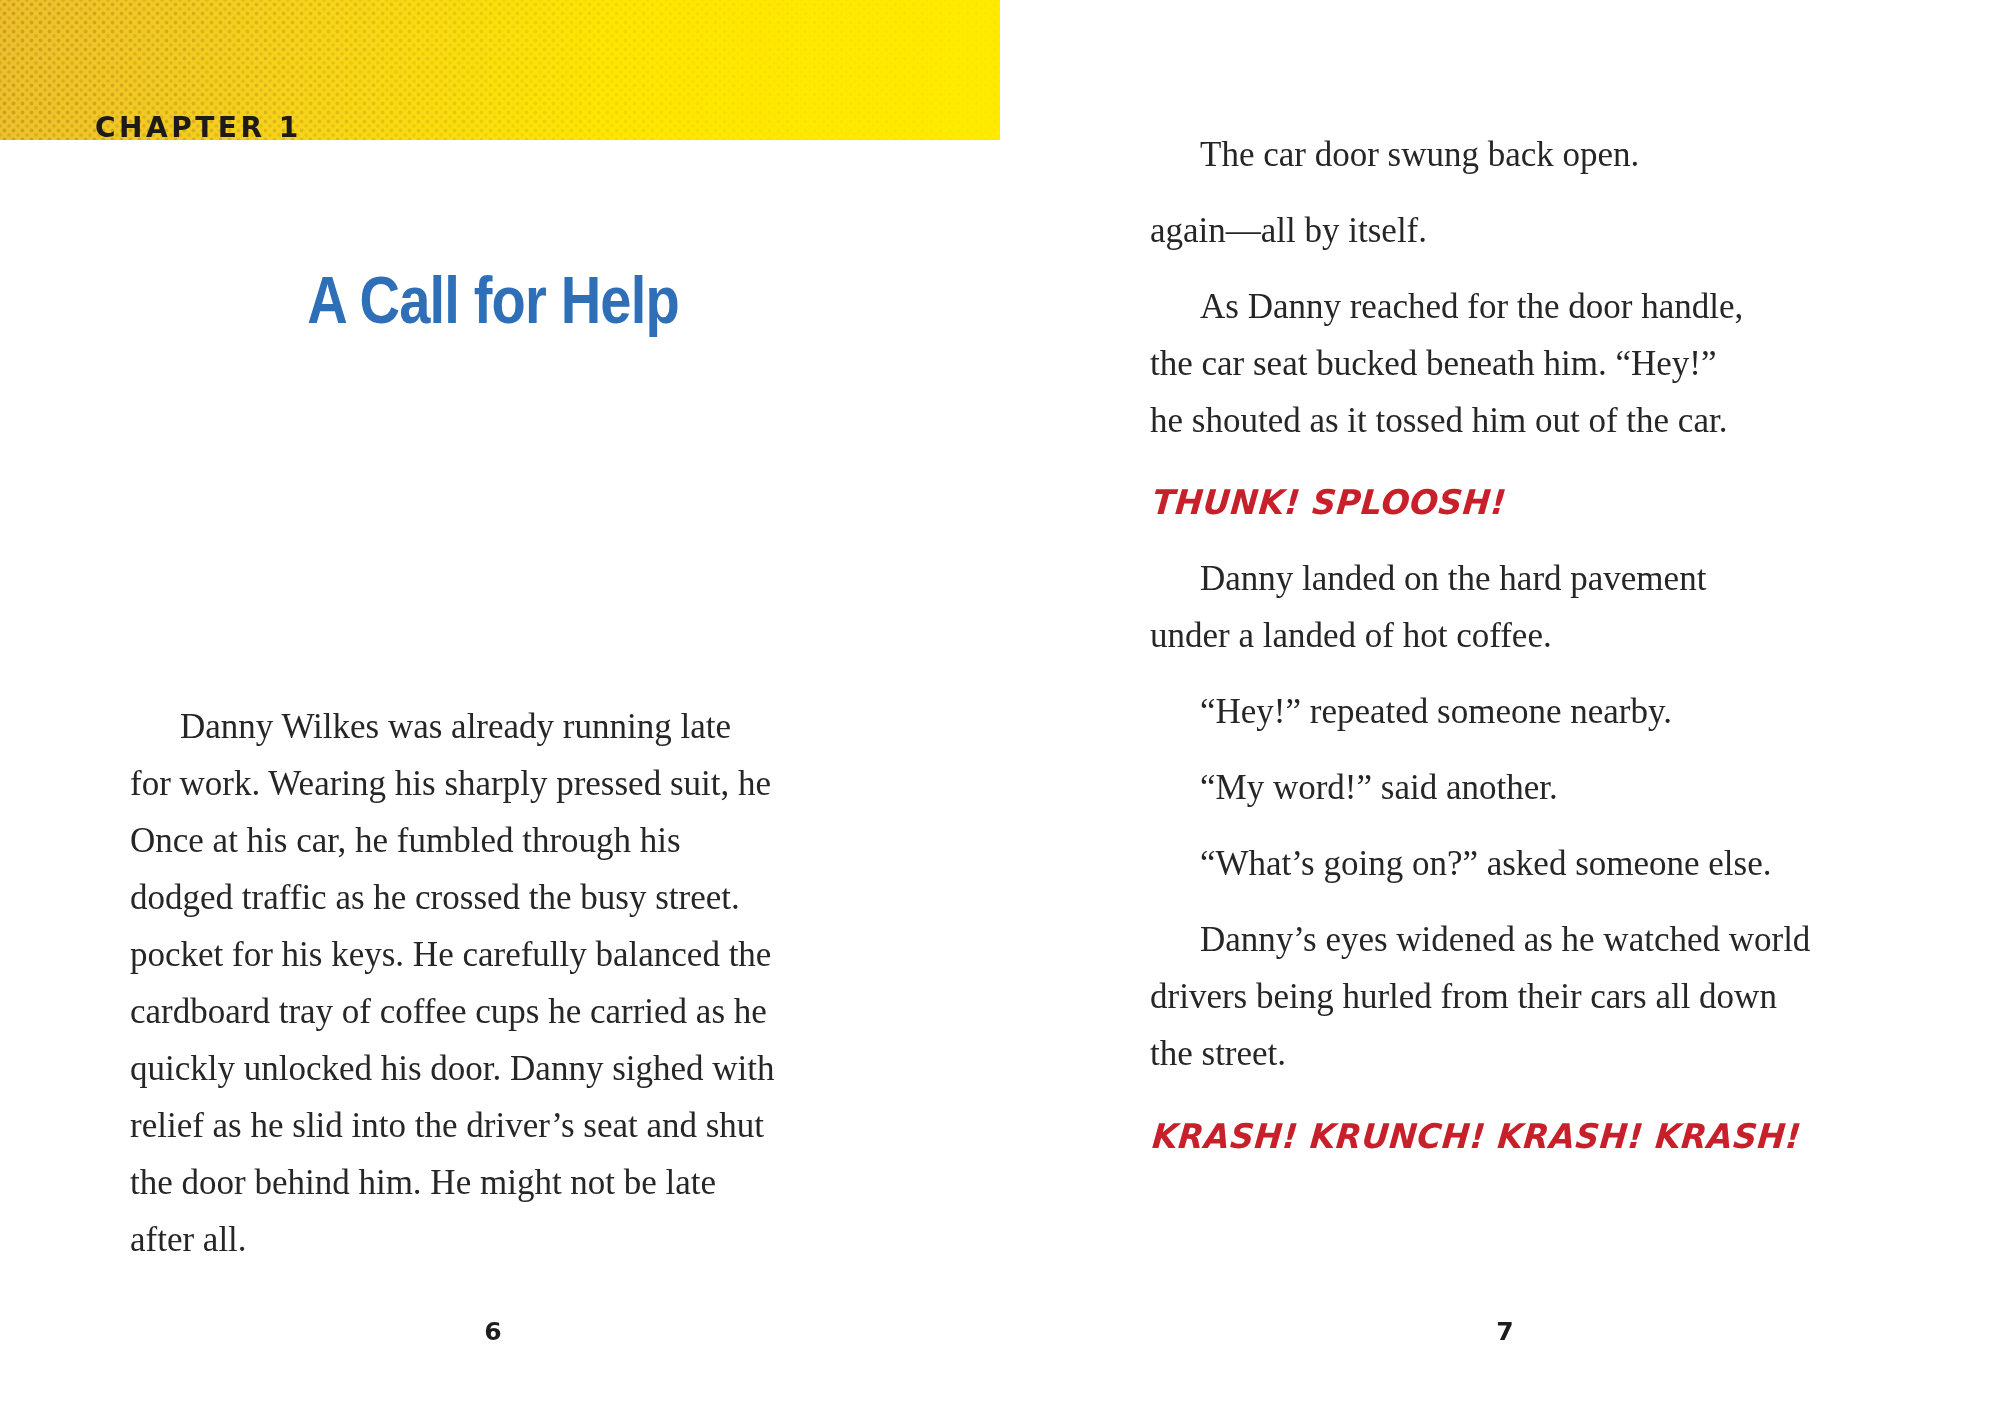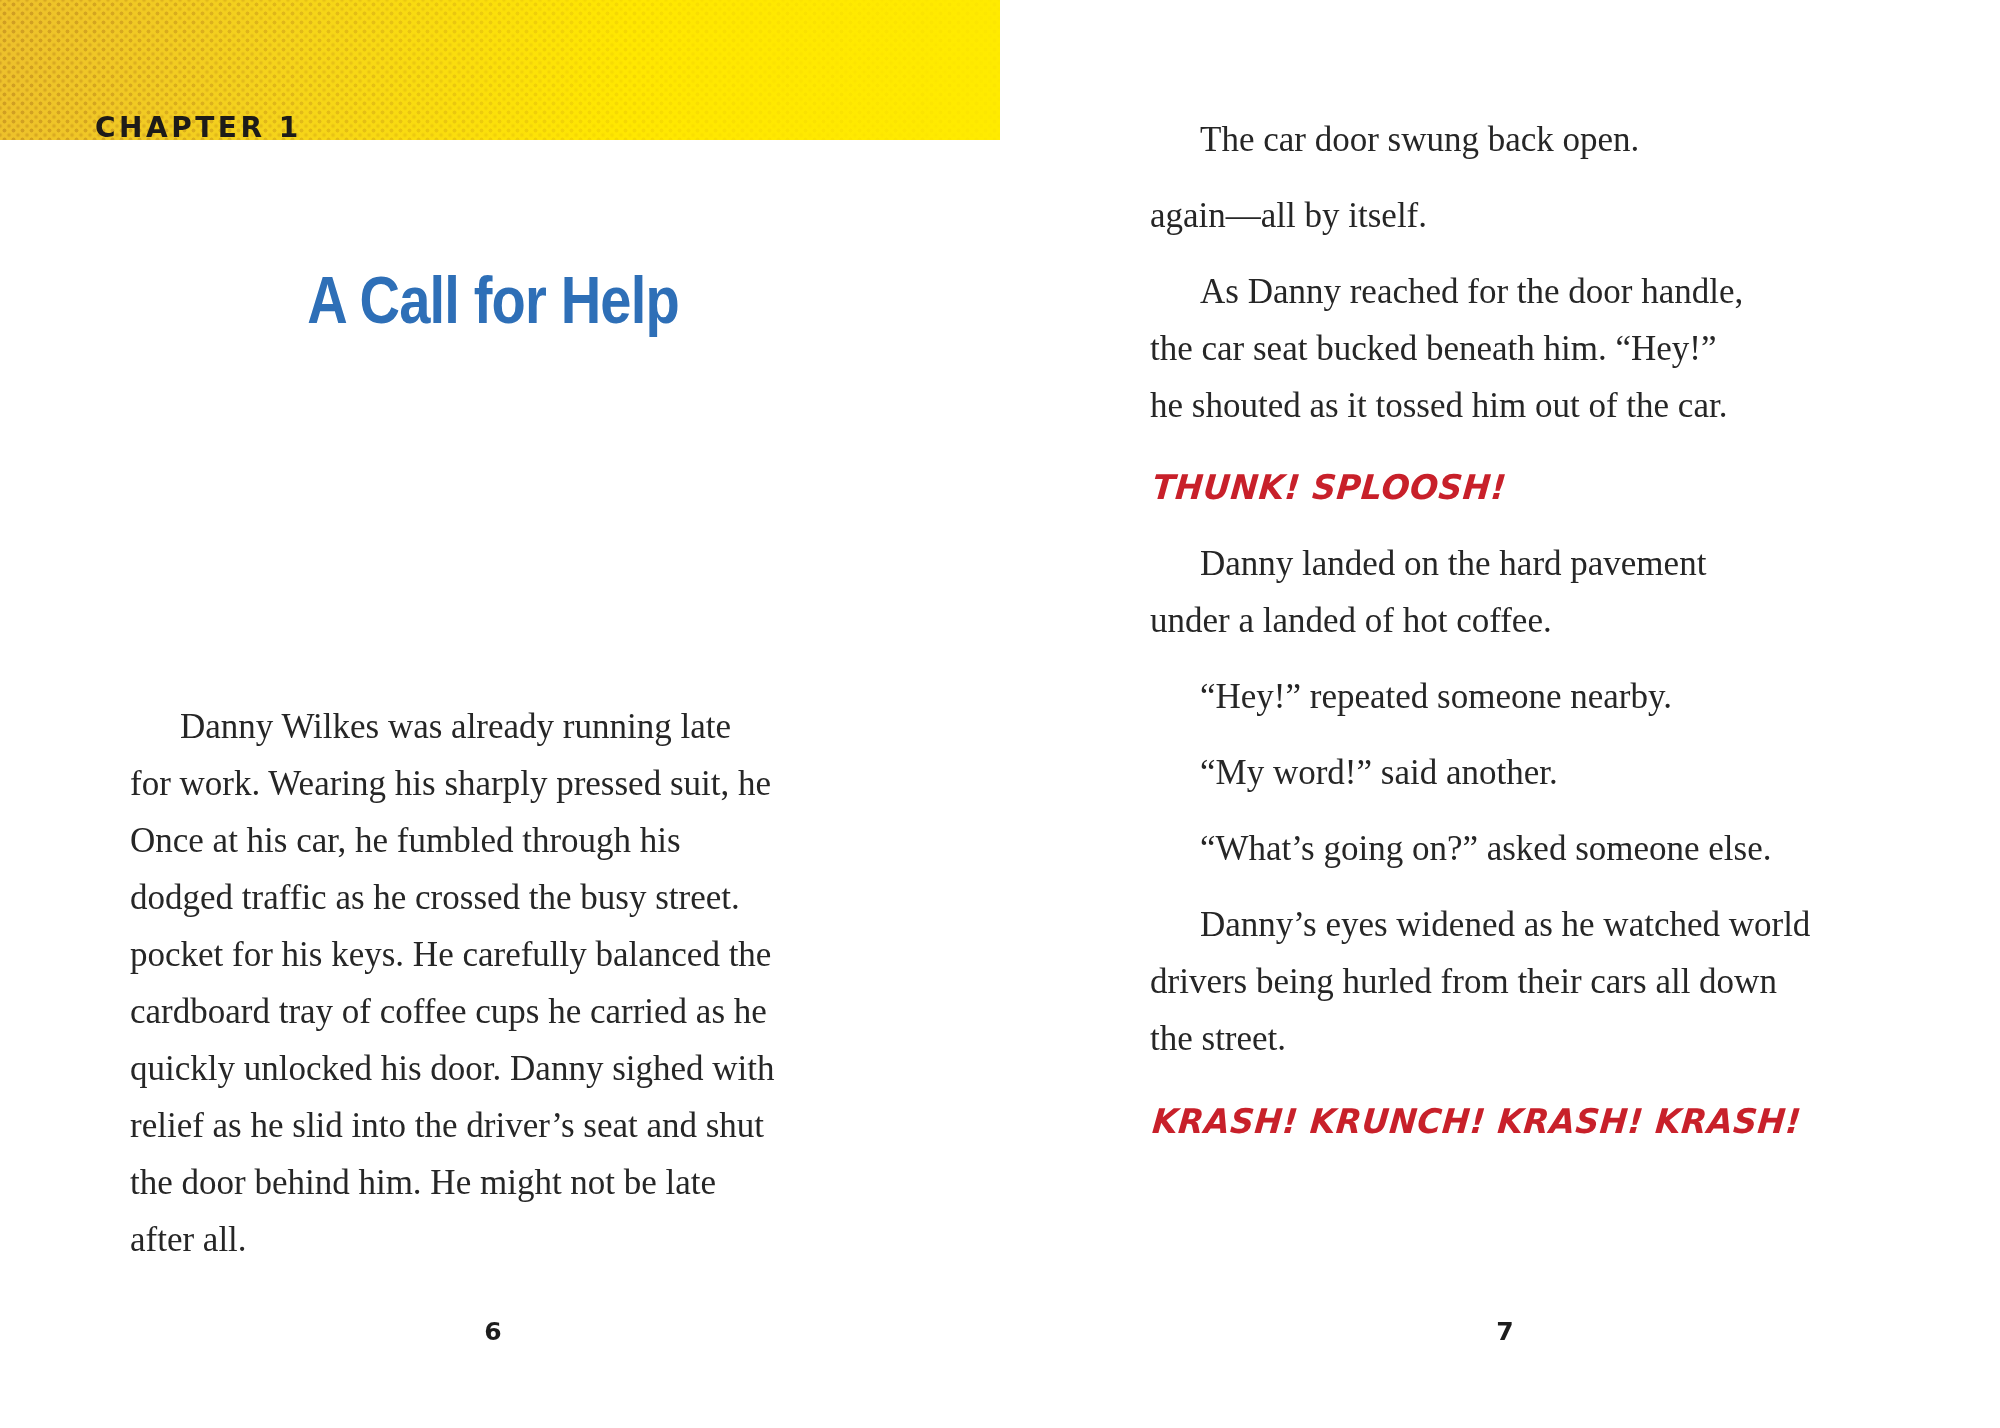--- a/index.html
+++ b/index.html
@@ -68,21 +68,21 @@
     font-size: 35px;
     line-height: 57px;
     color: #262626;
     white-space: nowrap;
   }
   .line.indent { padding-left: 50px; }
 
   
   .right-body {
     position: absolute;
-    left: 1150px; top: 111px;
+    left: 1150px; top: 126px;
     width: 700px;
   }
   .right-body .par { margin: 0 0 19px 0; }
   .sfx {
     font-size: 57px; 
     line-height: 57px;
     white-space: nowrap;
   }
   .sfx .sfx-text {
     display: inline-block;

